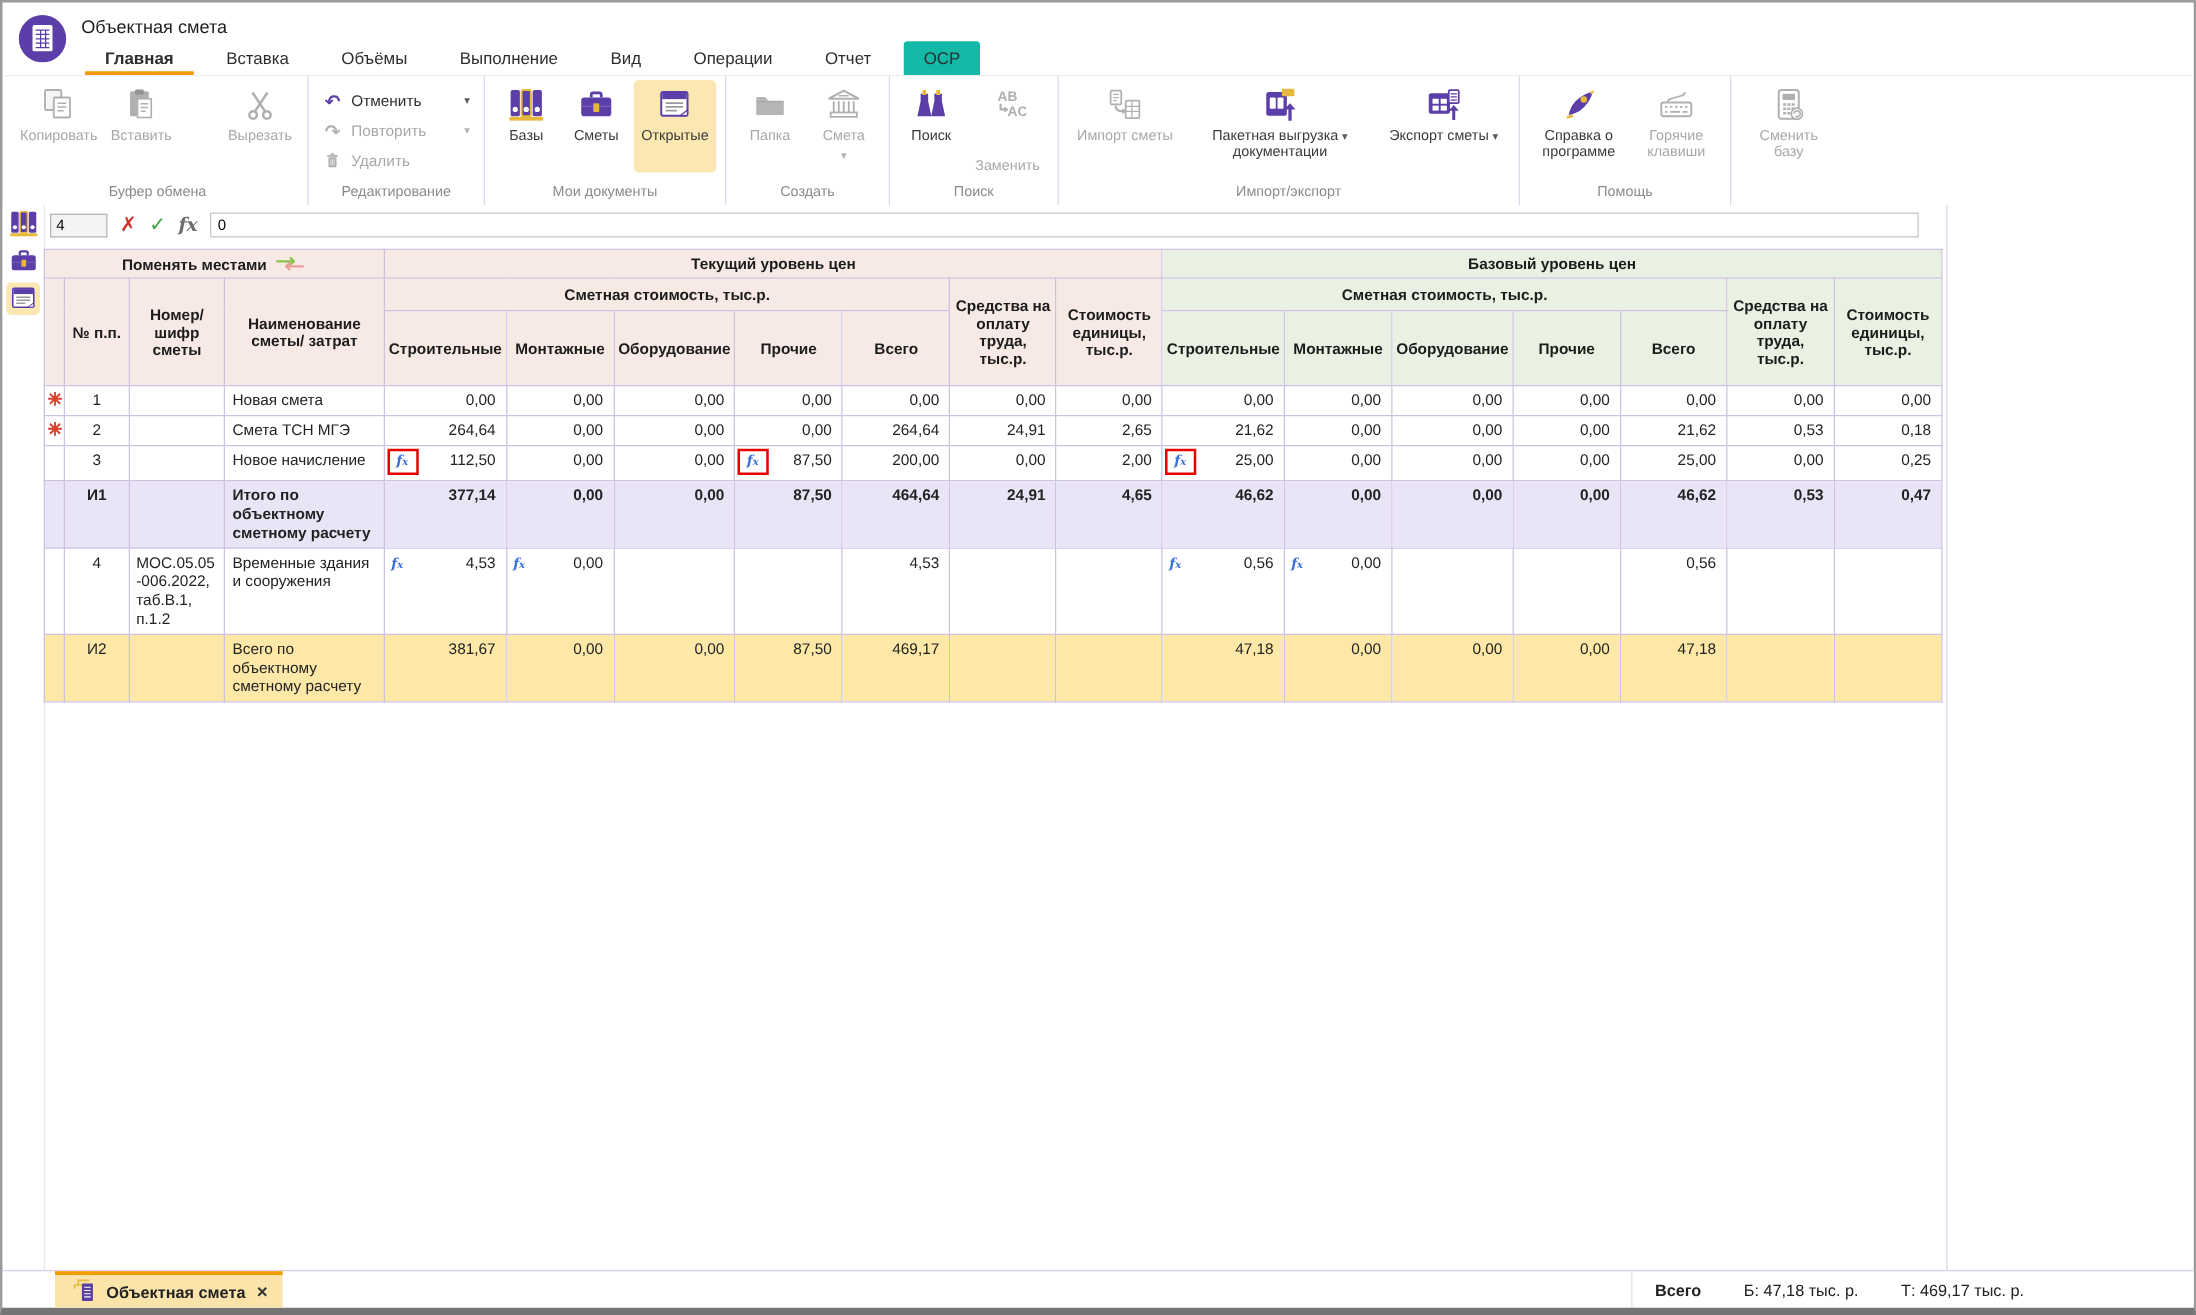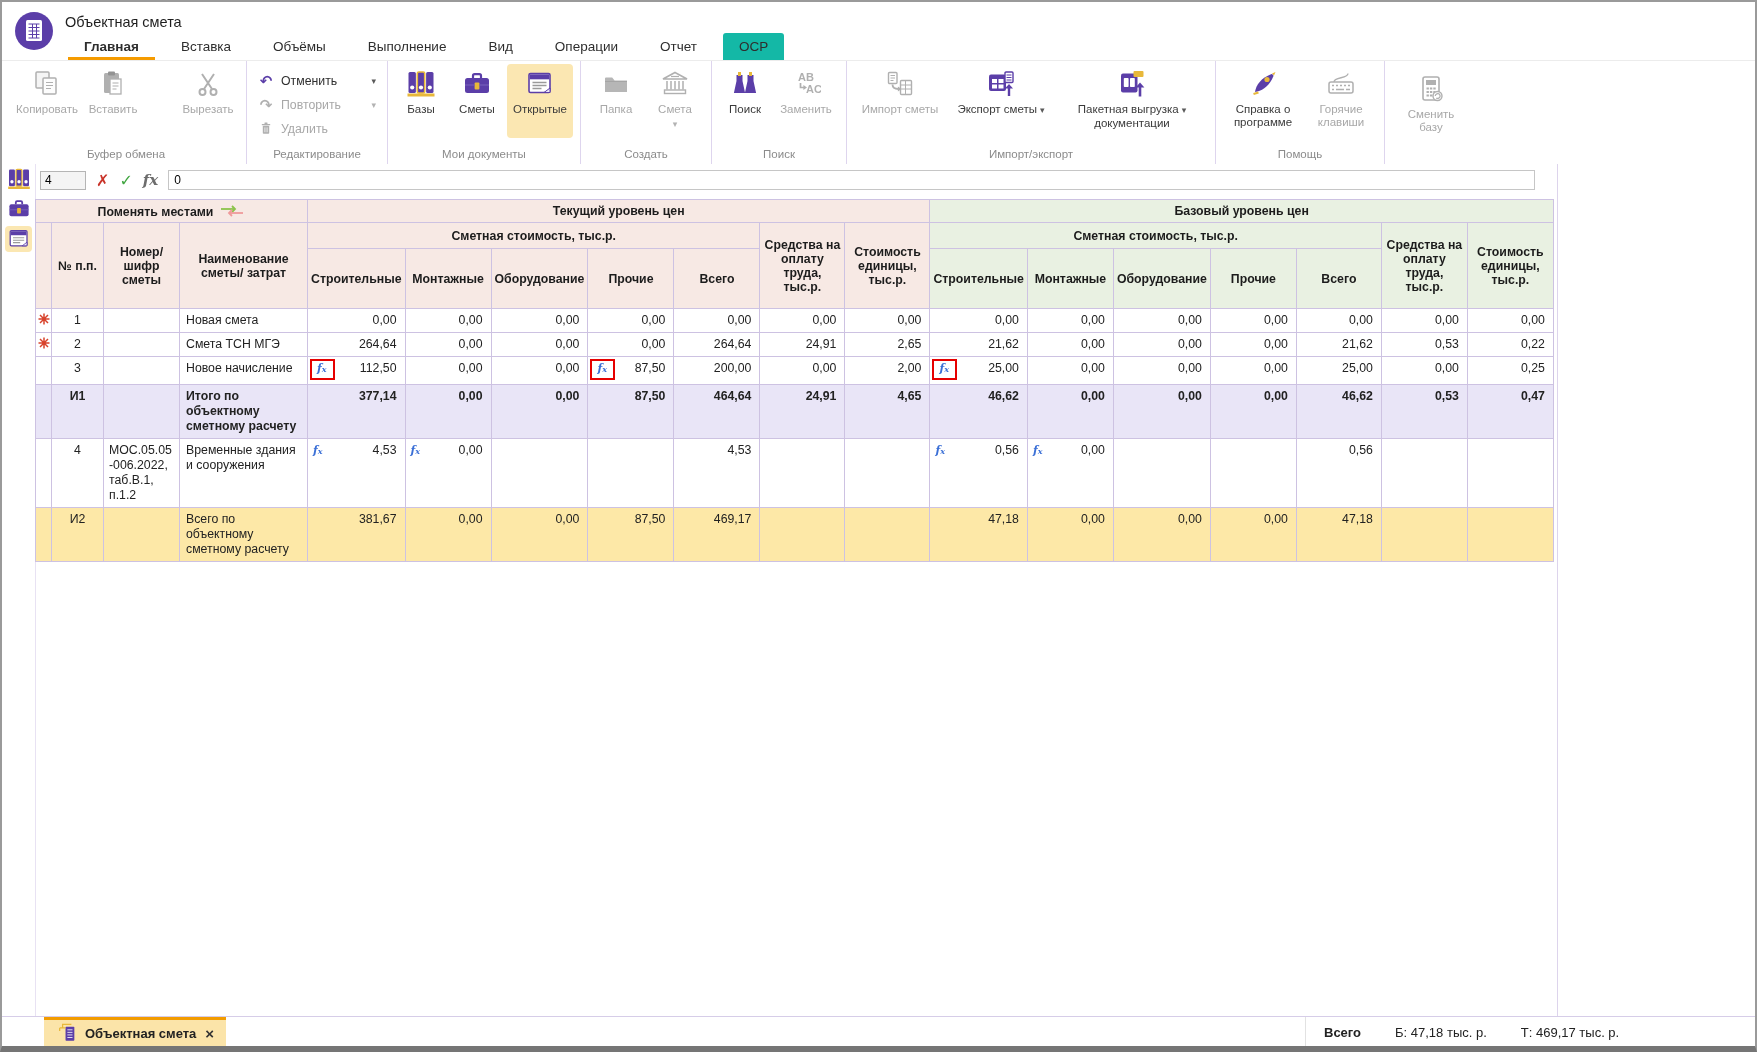--- a/index.html
+++ b/index.html
@@ -214,21 +214,21 @@
           <div class="tbtn" style="width: 52px;">
             <svg class="ic" width="30" height="30" viewBox="0 0 30 30">
               <path d="M6.5 6 h6 v6 l2.6 12 h-11.2 l2.6 -12 z" fill="#5b3ea8"></path>
               <path d="M17.5 6 h6 v6 l2.6 12 h-11.2 l2.6 -12 z" fill="#5b3ea8"></path>
               <rect x="8" y="3" width="3" height="4" fill="#e8b83a"></rect>
               <rect x="19" y="3" width="3" height="4" fill="#e8b83a"></rect>
               <rect x="13.4" y="8" width="3.2" height="4" fill="#fff"></rect>
             </svg>
             <span class="lbl">Поиск</span>
           </div>
-          <div class="tbtn disabled" style="width: 66px;">
+          <div class="tbtn disabled" style="width: 66px; gap: 24px;">
             <svg class="ic" width="30" height="30" viewBox="0 0 30 30">
               <text x="7" y="11.5" font-size="11" font-weight="bold" fill="#b0b0b0" font-family="Liberation Sans,sans-serif">AB</text>
               <path d="M9.5 14 v4.5 h3.5" fill="none" stroke="#b0b0b0" stroke-width="1.7"></path>
               <path d="M16 18.5 l-3.6 -2.4 v4.8 z" fill="#b0b0b0"></path>
               <text x="15" y="23.5" font-size="11" font-weight="bold" fill="#b0b0b0" font-family="Liberation Sans,sans-serif">AC</text>
             </svg>
             <span class="lbl">Заменить</span>
           </div>
         </div>
         <div class="tg-label">Поиск</div>
@@ -238,46 +238,46 @@
           <div class="tbtn disabled" style="width: 92px;">
             <svg class="ic" width="30" height="30" viewBox="0 0 30 30">
               <rect x="3.5" y="3.5" width="8.5" height="11" rx="1" fill="#fff" stroke="#b0b0b0" stroke-width="1.4"></rect>
               <path d="M5.5 6.5 h4.5 M5.5 9 h4.5 M5.5 11.5 h3" stroke="#b0b0b0" stroke-width="1"></path>
               <path d="M7.5 15.5 q0 4.5 6 4.5" fill="none" stroke="#b0b0b0" stroke-width="1.8"></path>
               <path d="M16.5 20 l-3.6 -2.4 v4.8 z" fill="#b0b0b0"></path>
               <rect x="15.5" y="11.5" width="11" height="14" rx="1" fill="#fff" stroke="#b0b0b0" stroke-width="1.4"></rect>
               <path d="M15.5 16 h11 M15.5 20 h11 M20.5 11.5 v14" stroke="#b0b0b0" stroke-width="1"></path>
             </svg>
             <span class="lbl">Импорт сметы</span>
+          </div>
+          <div class="tbtn" style="width: 152px;">
+            <svg class="ic" width="30" height="30" viewBox="0 0 30 30">
+              <rect x="4" y="4.5" width="16.5" height="19" rx="2" fill="#5b3ea8"></rect>
+              <rect x="6.8" y="9" width="4.8" height="9" rx="0.8" fill="#fff"></rect>
+              <rect x="13" y="9" width="4.8" height="9" rx="0.8" fill="#fff"></rect>
+              <rect x="16.5" y="2" width="10" height="6" rx="1" fill="#e8b83a"></rect>
+              <path d="M23 27.5 V17.5" stroke="#5b3ea8" stroke-width="2.6"></path>
+              <path d="M23 13.5 l-4.4 5 h8.8 z" fill="#5b3ea8"></path>
+            </svg>
+            <span class="lbl">Пакетная выгрузка<span class="arr">▾</span><br>документации</span>
           </div>
           <div class="tbtn" style="width: 106px;">
             <svg class="ic" width="30" height="30" viewBox="0 0 30 30">
               <rect x="3" y="5.5" width="17" height="16.5" rx="2" fill="#5b3ea8"></rect>
               <rect x="6" y="10" width="5" height="4" fill="#fff"></rect>
               <rect x="12.5" y="10" width="5" height="4" fill="#fff"></rect>
               <rect x="6" y="15.5" width="5" height="4" fill="#fff"></rect>
               <rect x="12.5" y="15.5" width="5" height="4" fill="#fff"></rect>
               <rect x="19" y="3" width="8" height="10.5" rx="1" fill="#fff" stroke="#5b3ea8" stroke-width="1.4"></rect>
               <path d="M20.5 6 h5 M20.5 8.5 h5 M20.5 11 h5" stroke="#5b3ea8" stroke-width="1"></path>
               <path d="M23 27 V18.5" stroke="#5b3ea8" stroke-width="2.4"></path>
               <path d="M23 15 l-4 4.5 h8 z" fill="#5b3ea8"></path>
             </svg>
             <span class="lbl">Экспорт сметы<span class="arr">▾</span></span>
           </div>
-          <div class="tbtn" style="width: 152px;">
-            <svg class="ic" width="30" height="30" viewBox="0 0 30 30">
-              <rect x="4" y="4.5" width="16.5" height="19" rx="2" fill="#5b3ea8"></rect>
-              <rect x="6.8" y="9" width="4.8" height="9" rx="0.8" fill="#fff"></rect>
-              <rect x="13" y="9" width="4.8" height="9" rx="0.8" fill="#fff"></rect>
-              <rect x="16.5" y="2" width="10" height="6" rx="1" fill="#e8b83a"></rect>
-              <path d="M23 27.5 V17.5" stroke="#5b3ea8" stroke-width="2.6"></path>
-              <path d="M23 13.5 l-4.4 5 h8.8 z" fill="#5b3ea8"></path>
-            </svg>
-            <span class="lbl">Пакетная выгрузка<span class="arr">▾</span><br>документации</span>
-          </div>
         </div>
         <div class="tg-label">Импорт/экспорт</div>
       </div>
       <div class="tgroup">
         <div class="tg-buttons">
           <div class="tbtn" style="width: 80px;">
             <svg class="ic" width="30" height="30" viewBox="0 0 30 30">
               <path d="M7 23 C8 16 13 9 23.5 5 C24.5 5 25.5 6 25.5 7 C21.5 17 14 22 7 23 Z" fill="#5b3ea8"></path>
               <circle cx="19" cy="10.5" r="2.6" fill="#e8b83a"></circle>
               <path d="M5.5 25 l5 -1.5" stroke="#e8b83a" stroke-width="2.2"></path>
@@ -291,21 +291,21 @@
               <path d="M6 16.5 h2 M10 16.5 h2 M14 16.5 h2 M18 16.5 h2 M22 16.5 h2 M6 20.5 h2 M10 20.5 h8 M20 20.5 h4" stroke="#b0b0b0" stroke-width="1.3"></path>
               <path d="M8 13 C8 7.5 22 10 22 4.5" fill="none" stroke="#b0b0b0" stroke-width="1.3"></path>
             </svg>
             <span class="lbl">Горячие<br>клавиши</span>
           </div>
         </div>
         <div class="tg-label">Помощь</div>
       </div>
       <div class="tgroup">
         <div class="tg-buttons">
-          <div class="tbtn disabled" style="width: 78px; justify-content: center;">
+          <div class="tbtn disabled" style="width: 78px;">
             <svg class="ic" width="30" height="30" viewBox="0 0 30 30">
               <rect x="7" y="3" width="16" height="23" rx="2" fill="#fff" stroke="#b0b0b0" stroke-width="1.6"></rect>
               <rect x="10" y="6" width="10" height="5" fill="#b0b0b0"></rect>
               <path d="M10.5 14.5 h2.4 M13.9 14.5 h2.4 M17.3 14.5 h2.4 M10.5 18 h2.4 M13.9 18 h2.4 M17.3 18 h2.4 M10.5 21.5 h2.4 M13.9 21.5 h2.4" stroke="#b0b0b0" stroke-width="2"></path>
               <circle cx="21.5" cy="22" r="4.5" fill="#fff" stroke="#b0b0b0" stroke-width="1.4"></circle>
               <path d="M19.3 22 a2.4 2.4 0 1 1 1 2" fill="none" stroke="#b0b0b0" stroke-width="1.3"></path>
             </svg>
             <span class="lbl">Сменить<br>базу</span>
           </div>
         </div>
@@ -455,21 +455,21 @@
             <td class="val"><span>0,00</span></td>
             <td class="val"><span>264,64</span></td>
             <td class="val"><span>24,91</span></td>
             <td class="val"><span>2,65</span></td>
             <td class="val"><span>21,62</span></td>
             <td class="val"><span>0,00</span></td>
             <td class="val"><span>0,00</span></td>
             <td class="val"><span>0,00</span></td>
             <td class="val"><span>21,62</span></td>
             <td class="val"><span>0,53</span></td>
-            <td class="val"><span>0,22</span></td>
+            <td class="val"><span>0,18</span></td>
           </tr>
           <tr class="" style="height:28px">
             <td class="c-flag"></td>
             <td class="c-num">3</td>
             <td class="c-code"></td>
             <td class="c-name">Новое начисление</td>
             <td class="val"><span class="fxbox"><span class="fx">f<i>x</i></span></span><span>112,50</span></td>
             <td class="val"><span>0,00</span></td>
             <td class="val"><span>0,00</span></td>
             <td class="val"><span class="fxbox"><span class="fx">f<i>x</i></span></span><span>87,50</span></td>

